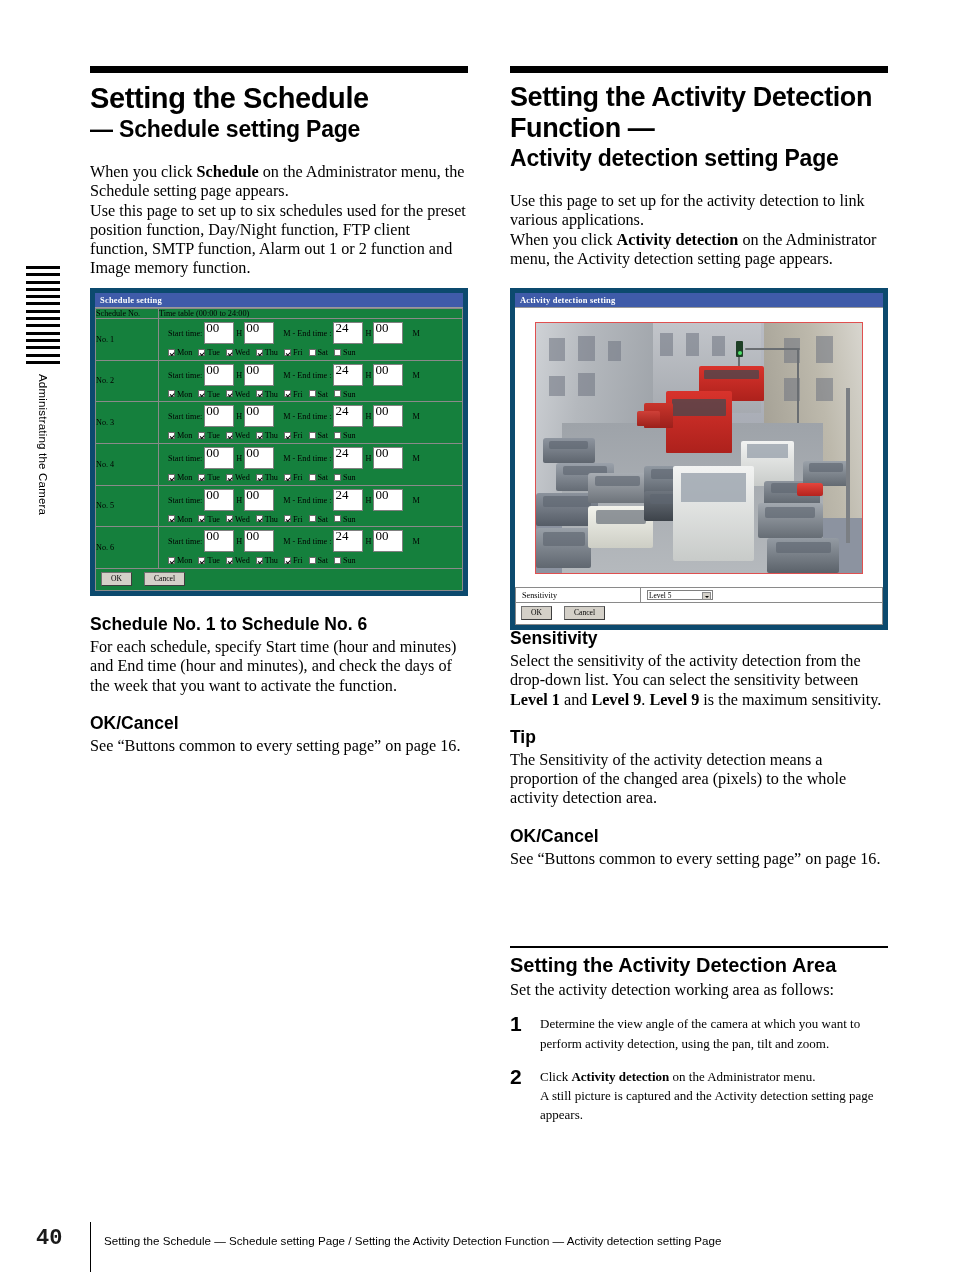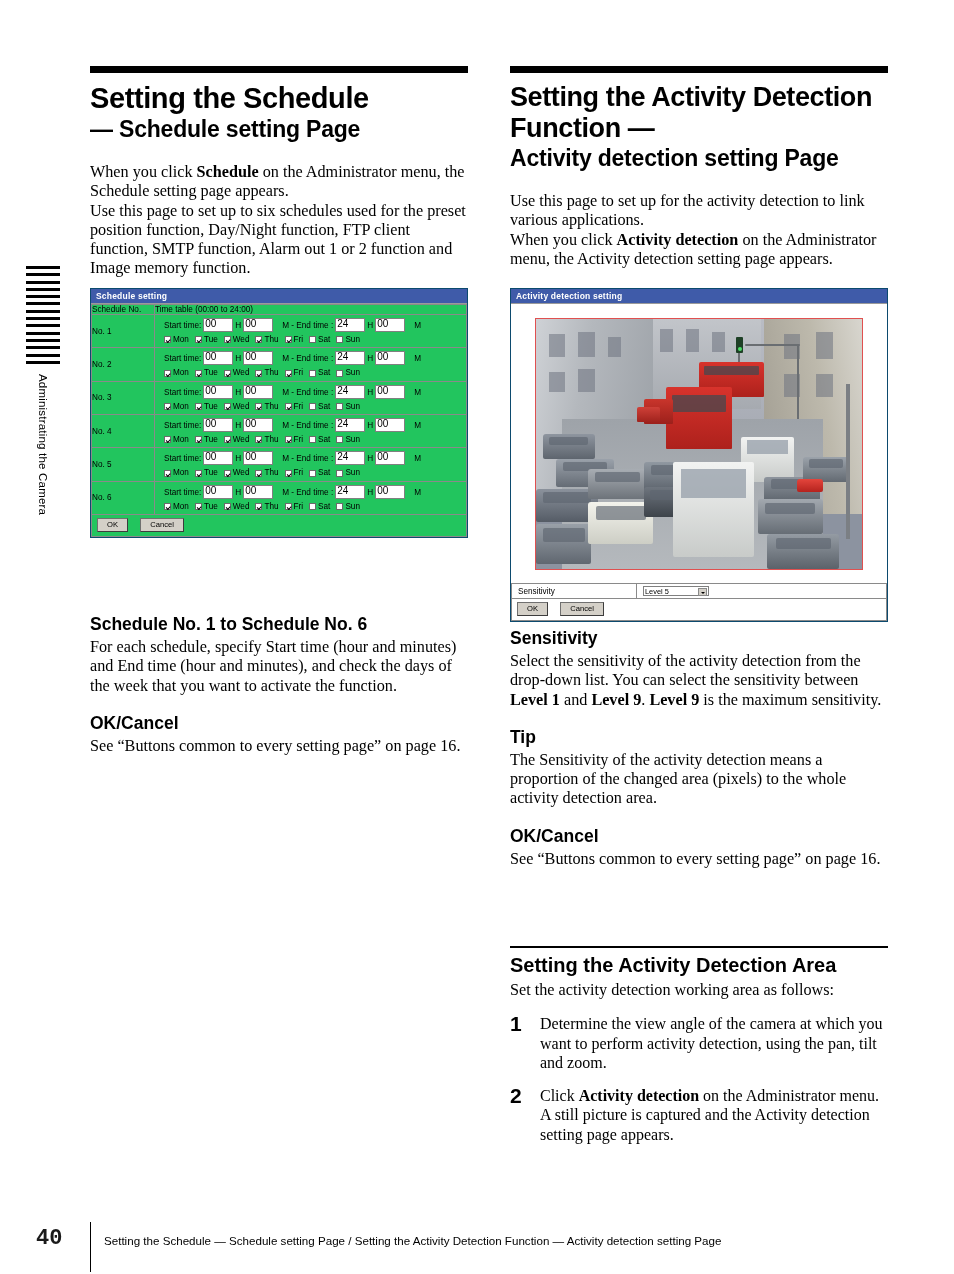--- a/index.html
+++ b/index.html
@@ -118,29 +118,29 @@
   }
   .step-num {
     font-family: "Liberation Sans", sans-serif;
     font-weight: bold;
     font-size: 21px;
     line-height: 20px;
     width: 30px;
     flex: 0 0 30px;
   }
   .step-text {
-    font-size: 16px;
+    font-size: 13px;
     line-height: 19.3px;
   }
 
   
   .uipanel {
-    border: 1px solid #0c4a6e;
-    background: #22c55e;
-    font-family: Liberation Sans, sans-serif;
+    border: 5px solid #0c4a6e;
+    background: #15803d;
+    font-family: Liberation Serif, serif;
     box-sizing: border-box;
   }
   .uipanel .titlebar {
     background: #3f5ba9;
     color: #ffffff;
     font-size: 8.5px;
     font-weight: bold;
     padding: 2px 4px 2px 5px;
     line-height: 10px;
     letter-spacing: .2px;
@@ -176,23 +176,23 @@
   .dayline {
     padding: 2px 0 3px 9px;
     white-space: nowrap;
     font-size: 8.2px;
   }
   .tfield {
     display: inline-block;
     border: 1px solid #808080;
     background: #fff;
     width: 30px;
-    height: 14px;
+    height: 22px;
     line-height: 9px;
-    font-size: 10px;
+    font-size: 13px;
     padding: 0 1px;
     vertical-align: middle;
     box-sizing: border-box;
     margin: 0 2px;
   }
   .lbl { vertical-align: middle; }
   .sp  { display: inline-block; width: 7px; }
   .cb {
     display: inline-block;
     width: 7px;

